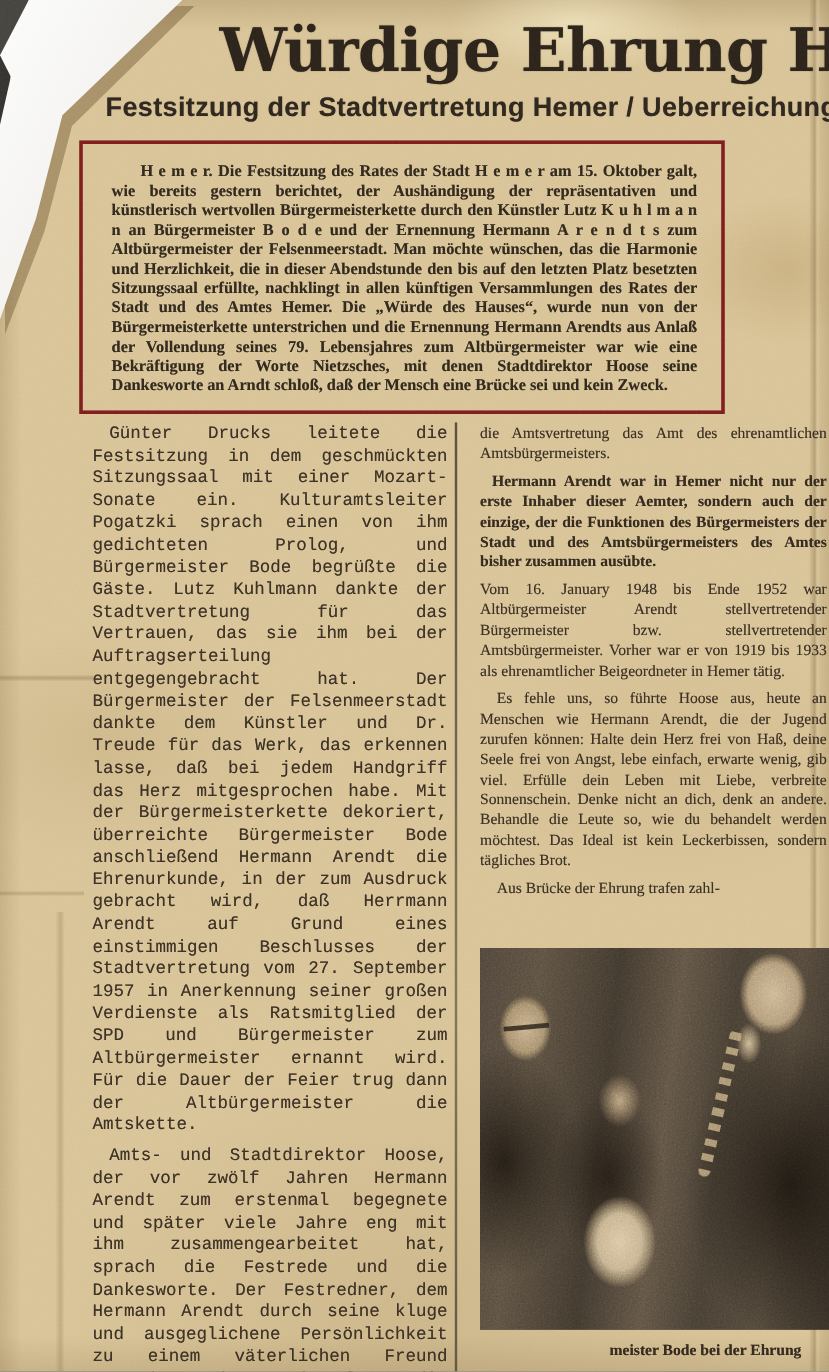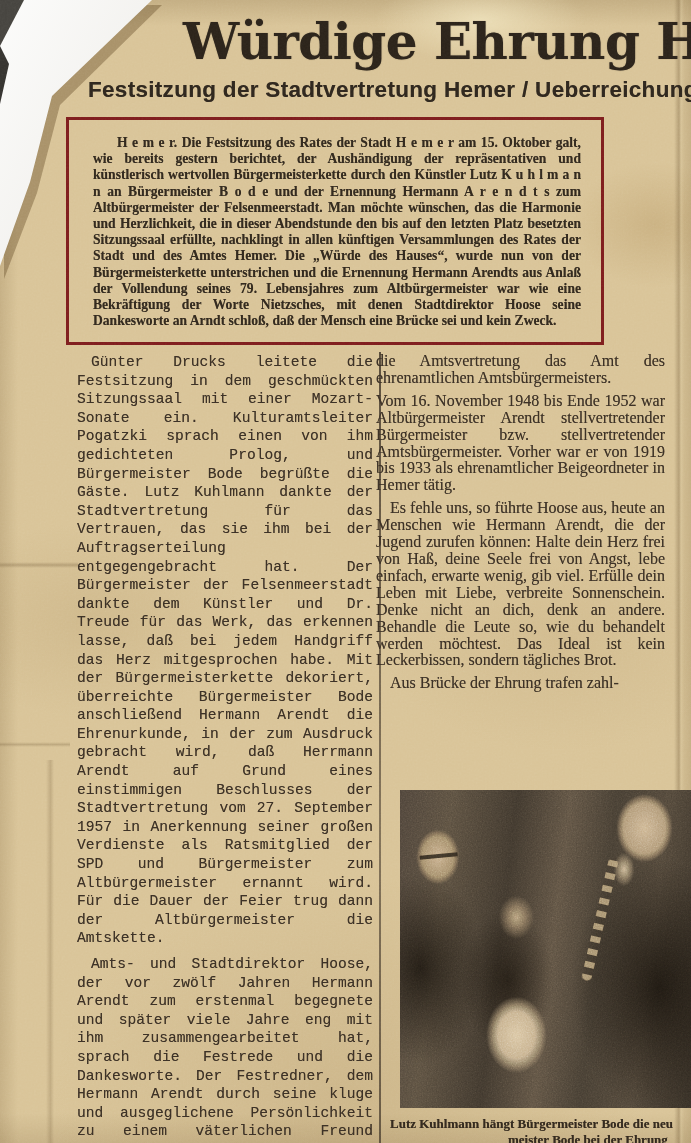--- a/index.html
+++ b/index.html
@@ -51,21 +51,21 @@
   .lead-box p{
     margin:0; text-align:justify; text-indent:24px;
     font-family:"Liberation Serif", serif; font-weight:700;
     font-size:13.6px; line-height:16.2px; color:#31281d;
     text-shadow:0 0 .4px rgba(49,40,29,.5);
   }
   .col{position:absolute; top:353px;}
   .col p{margin:0 0 7px 0; text-align:justify; text-shadow:0 0 .45px rgba(58,47,35,.55);}
   .col-left{left:77px; width:296px; font-size:14.6px; line-height:18.6px; color:#3a2f24;}
   .col-left p{text-indent:14px;font-family:Liberation Mono, monospace;}
-  .col-right{left:376px; width:289px; font-size:16px; line-height:16.9px; color:#3a2f24;}
+  .col-right{left:400px; width:289px; font-size:13px; line-height:16.9px; color:#3a2f24;}
   .col-right p{margin-bottom:6px;}
   .p-noindent{text-indent:0;}
   .p-indent{text-indent:14px;}
   .p-bold{font-weight:700; text-indent:10px; color:#33291e;}
   .divider{
     position:absolute; left:379px; top:352px; width:1.5px; height:791px;
     background:linear-gradient(180deg, rgba(58,47,35,.8), rgba(58,47,35,.55) 60%, rgba(58,47,35,.7));
   }
 
   
@@ -145,39 +145,39 @@
   <div class="col col-left">
     <p class="p-indent">Günter Drucks leitete die Festsitzung in dem geschmückten Sitzungssaal mit einer Mozart-Sonate ein. Kulturamtsleiter Pogatzki sprach einen von ihm gedichteten Prolog, und Bürgermeister Bode begrüßte die Gäste. Lutz Kuhlmann dankte der Stadtvertretung für das Vertrauen, das sie ihm bei der Auftragserteilung entgegengebracht hat. Der Bürgermeister der Felsenmeerstadt dankte dem Künstler und Dr. Treude für das Werk, das erkennen lasse, daß bei jedem Handgriff das Herz mitgesprochen habe. Mit der Bürgermeisterkette dekoriert, überreichte Bürgermeister Bode anschließend Hermann Arendt die Ehrenurkunde, in der zum Ausdruck gebracht wird, daß Herrmann Arendt auf Grund eines einstimmigen Beschlusses der Stadtvertretung vom 27. September 1957 in Anerkennung seiner großen Verdienste als Ratsmitglied der SPD und Bürgermeister zum Altbürgermeister ernannt wird. Für die Dauer der Feier trug dann der Altbürgermeister die Amtskette.</p>
     <p class="p-indent">Amts- und Stadtdirektor Hoose, der vor zwölf Jahren Hermann Arendt zum erstenmal begegnete und später viele Jahre eng mit ihm zusammengearbeitet hat, sprach die Festrede und die Dankesworte. Der Festredner, dem Hermann Arendt durch seine kluge und ausgeglichene Persönlichkeit zu einem väterlichen Freund geworden ist, knüpfte die Würdigung der Verdienste des Altbürgermeisters an das bekannte chinesische Sprichwort: „Wenn du unaufhörlich gibst, wirst du unaufhörlich haben.“ Es gäbe nur wenige Menschen, so stellte Hoose fest, die nach so vielen Jahren Wirkens im öffentlichen Leben in allen Bevölkerungskreisen so uneingeschränkt geachtet und verehrt werden wie Hermann Arendt. Das könne nur der erreichen, der die vornehmsten Eigenschaften des Menschen: Liebe, Mut, Ehre, Würde, Hoffnung und Mitgefühl pflege.</p>
     <p class="p-indent">Am 10. Oktober 1946 übertrug ihm die Stadtvertretung das neu geschaffene Amt des ehrenamtlichen Bürgermeisters und</p>
   </div>
 
   <div class="divider"></div>
 
   <div class="col col-right">
     <p class="p-noindent">die Amtsvertretung das Amt des ehrenamtlichen Amtsbürgermeisters.</p>
-    <p class="p-noindent">Vom 16. November 1948 bis Ende 1952 war Altbürgermeister Arendt stellvertretender Bürgermeister bzw. stellvertretender Amtsbürgermeister. Vorher war er von 1919 bis 1933 als ehrenamtlicher Beigeordneter in Hemer tätig.</p>
+    <p class="p-bold">Hermann Arendt war in Hemer nicht nur der erste Inhaber dieser Aemter, sondern auch der einzige, der die Funktionen des Bürgermeisters der Stadt und des Amtsbürgermeisters des Amtes bisher zusammen ausübte.</p>
+    <p class="p-noindent">Vom 16. January 1948 bis Ende 1952 war Altbürgermeister Arendt stellvertretender Bürgermeister bzw. stellvertretender Amtsbürgermeister. Vorher war er von 1919 bis 1933 als ehrenamtlicher Beigeordneter in Hemer tätig.</p>
     <p class="p-indent">Es fehle uns, so führte Hoose aus, heute an Menschen wie Hermann Arendt, die der Jugend zurufen können: Halte dein Herz frei von Haß, deine Seele frei von Angst, lebe einfach, erwarte wenig, gib viel. Erfülle dein Leben mit Liebe, verbreite Sonnenschein. Denke nicht an dich, denk an andere. Behandle die Leute so, wie du behandelt werden möchtest. Das Ideal ist kein Leckerbissen, sondern tägliches Brot.</p>
     <p class="p-indent">Aus Brücke der Ehrung trafen zahl-</p>
   </div>
 
   <div class="photo">
     <div class="ph-glasses"></div>
     <div class="ph-chain"></div>
     <svg class="photo-grain" width="291" height="318">
       <filter id="grainPhoto">
         <feTurbulence type="fractalNoise" baseFrequency="0.8" numOctaves="2" seed="7"></feTurbulence>
         <feColorMatrix type="saturate" values="0"></feColorMatrix>
       </filter>
       <rect width="291" height="318" filter="url(#grainPhoto)"></rect>
     </svg>
   </div>
 
   <div class="caption">
-    <div>Lutz Kuhlmann hängt Bürgermeister Bode die neu</div>
     <div class="cap2">meister Bode bei der Ehrung</div>
   </div>
 
   <div class="corner-shadow"></div>
   <div class="corner-fold"></div>
   <div class="corner-dark"></div>
   <div class="edge-dark"></div>
 
   <svg class="page-grain" width="691" height="1143">
     <filter id="grainPaper">

